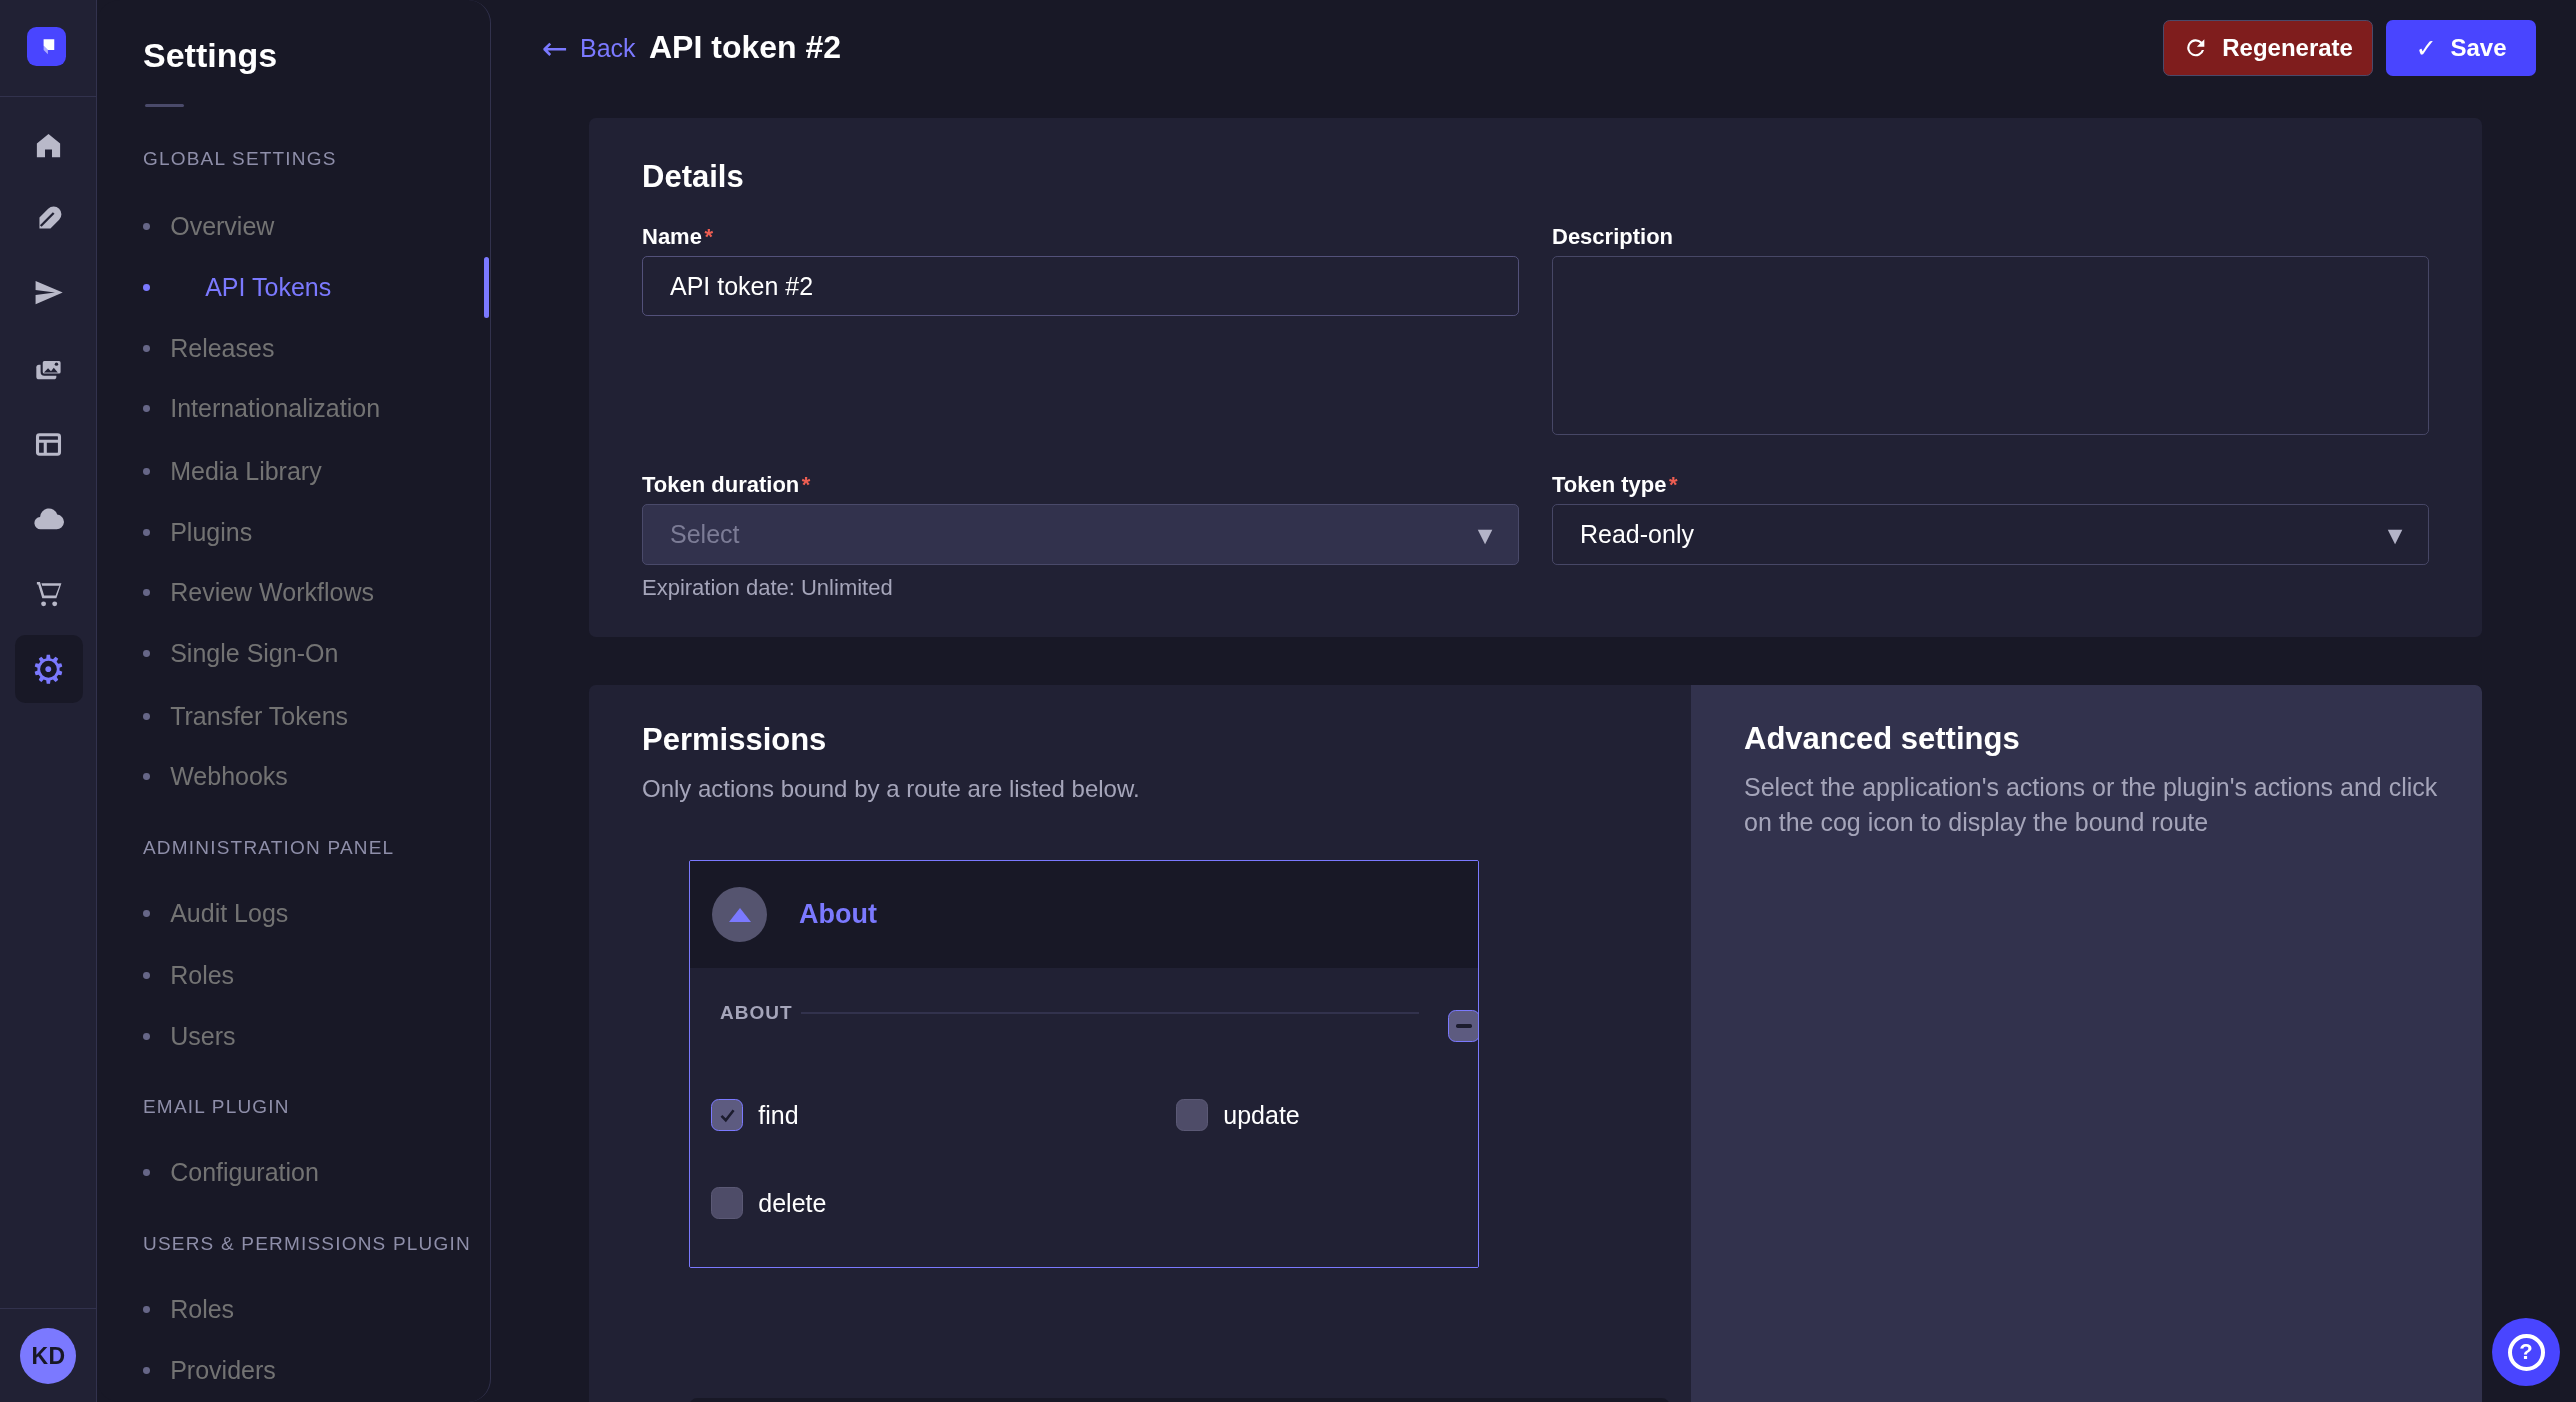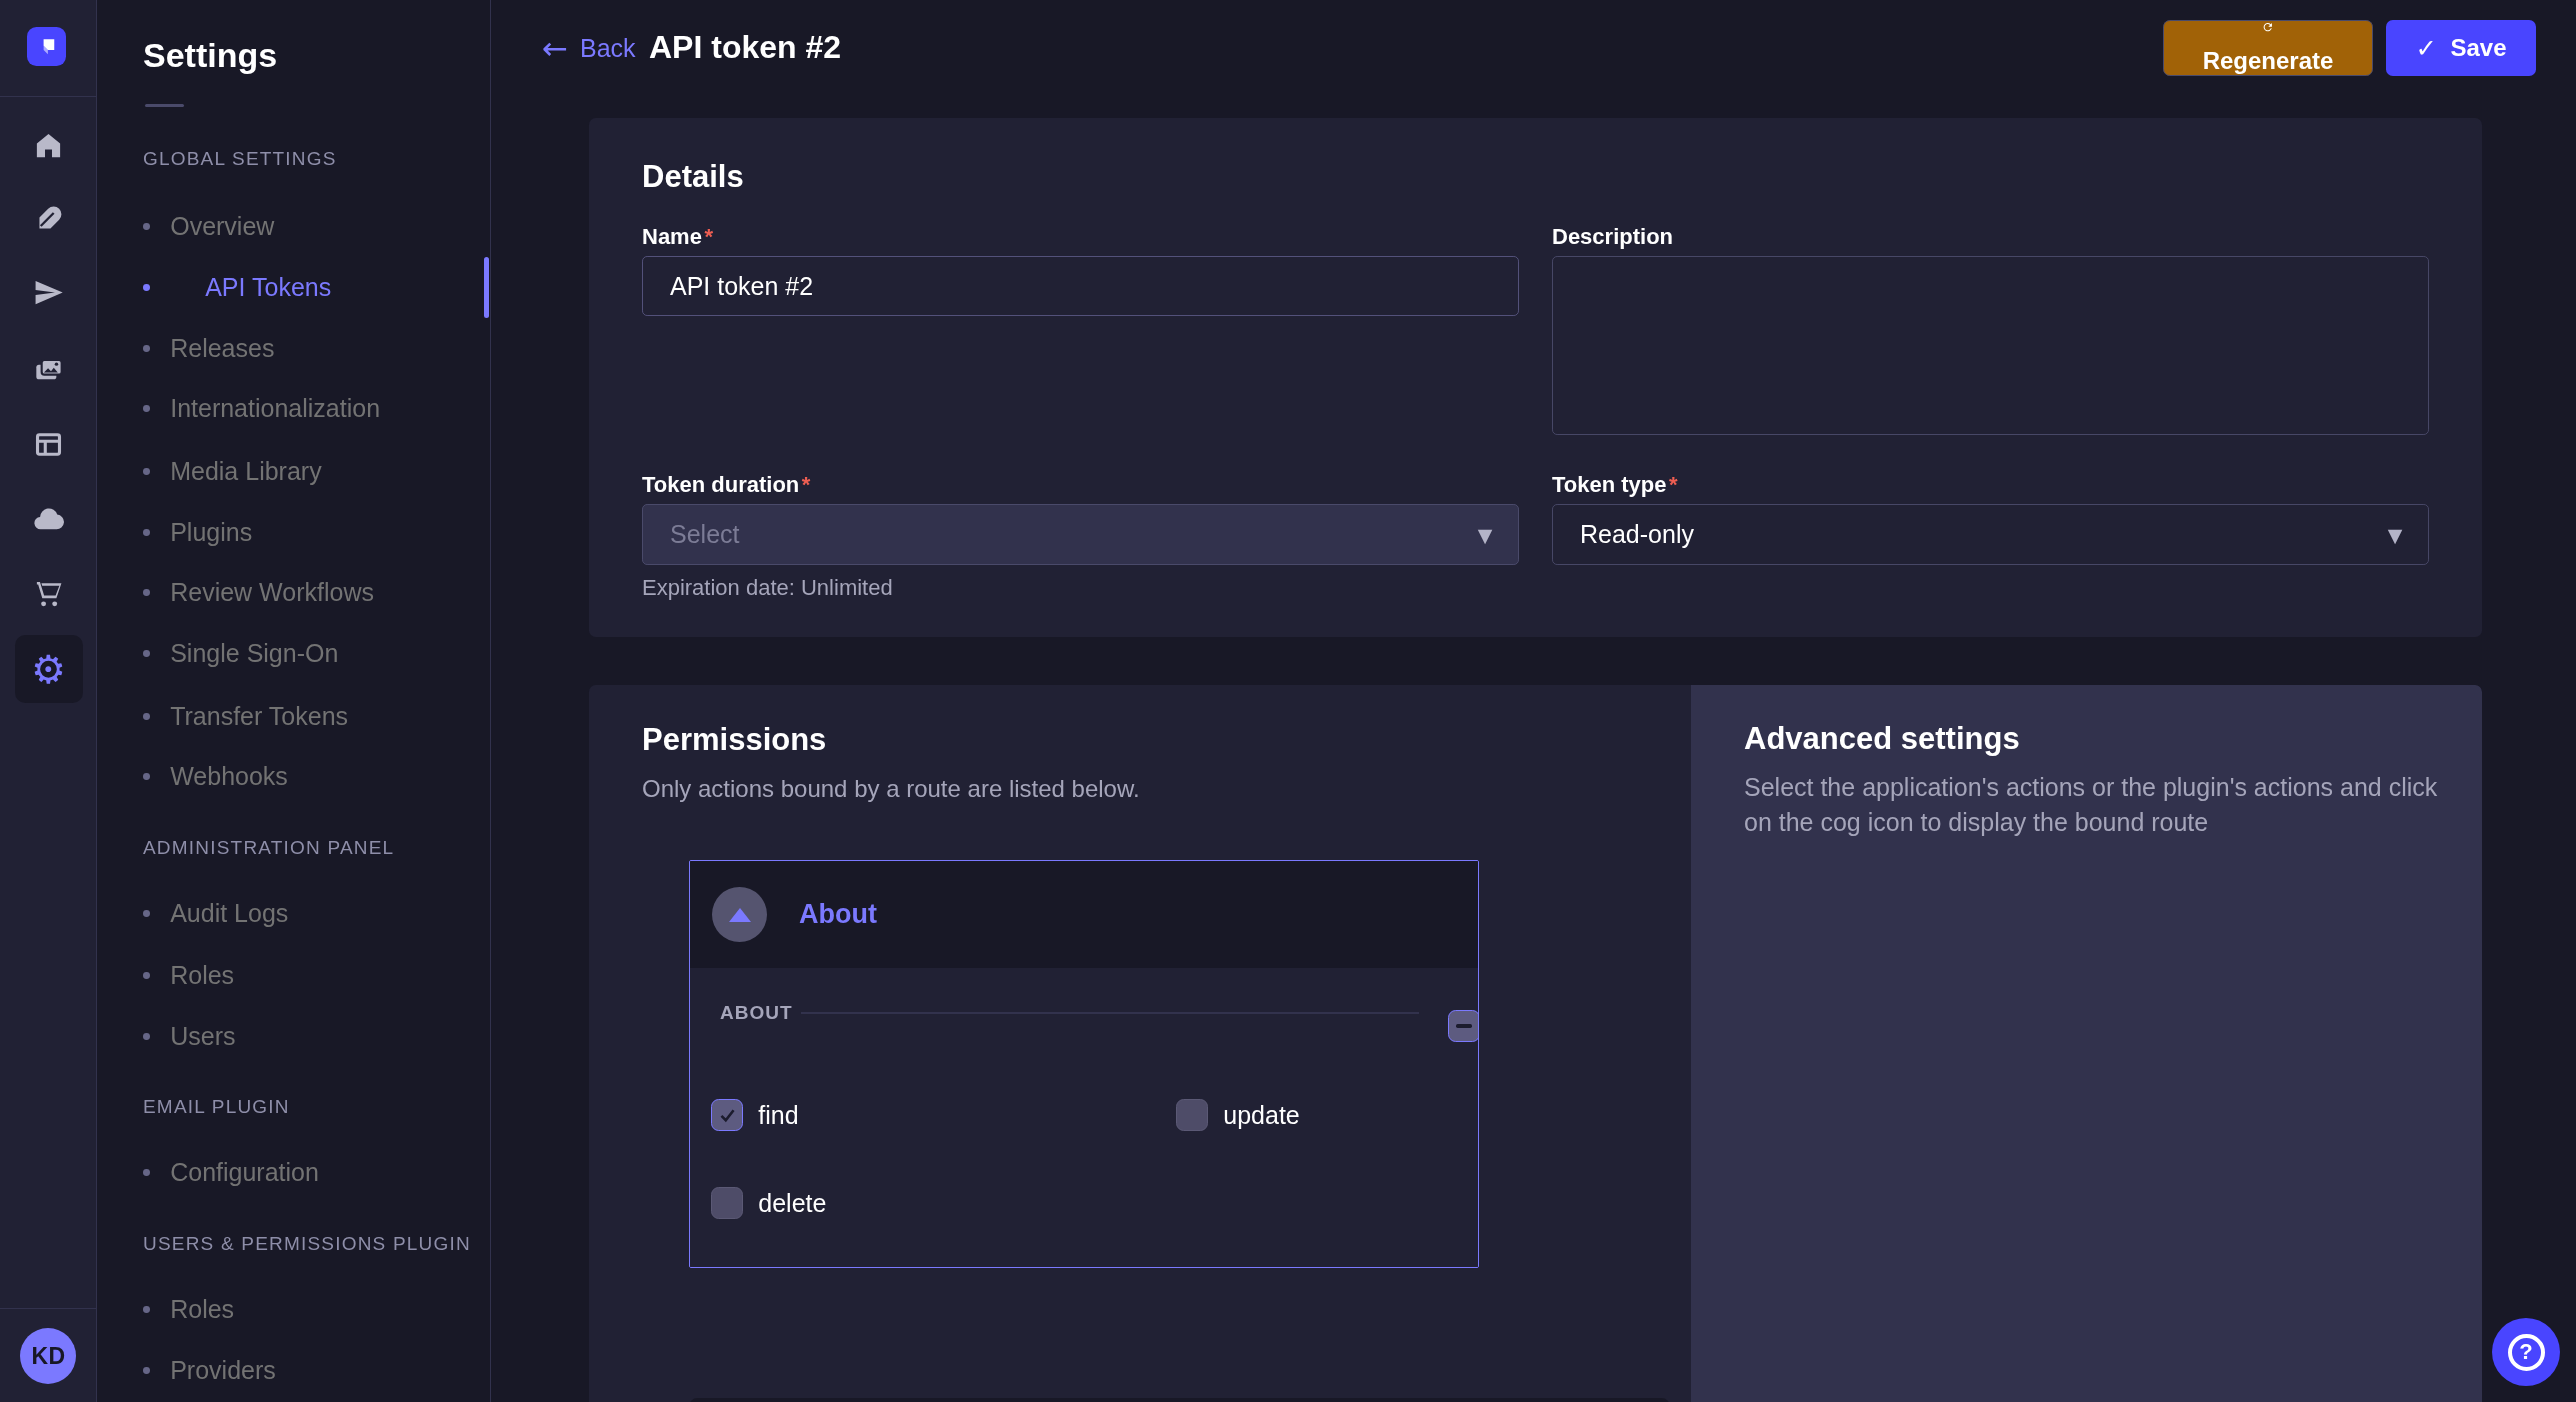--- a/index.html
+++ b/index.html
@@ -21,21 +21,21 @@
   .rail-btn.active { background:#181826; }
   .gear-glyph { font-size:39px; color:#7b79ff; line-height:1;
                 font-family:"DejaVu Sans", sans-serif; }
   .avatar { position:absolute; left:20.4px; top:1328px; width:56px; height:56px;
             border-radius:50%; background:#7b79ff; color:#181826; font-size:23px;
             font-weight:600; display:flex; align-items:center; justify-content:center;
             cursor:pointer; letter-spacing:0.4px; }
 
   
   .subnav { position:absolute; left:97px; top:0; width:394px; height:1402px;
-            background:#181826; border-right:1.7px solid #32324d; z-index:4; }
+            background:#181826; border-right:1.7px solid #32324d; z-index:4;border-radius:23px; }
   .subnav-title { position:absolute; left:46px; top:36px; font-size:34px; font-weight:700; color:#fff; }
   .subnav-title-divider { position:absolute; left:48px; top:104px; width:39px; height:2.6px;
             background:#4a4a6a; border-radius:1.7px; }
   .sec-label { position:absolute; left:46px; font-size:19px; font-weight:400; color:#8e8ea9;
                letter-spacing:1.2px; }
   .nav-item { position:absolute; left:46px; right:17px; height:37px; display:flex;
               align-items:center; gap:20.4px; cursor:pointer; }
   .nav-dot { width:6.8px; height:6.8px; border-radius:50%; background:#666687; flex:none; }
   .nav-item span.lbl { font-size:25px; color:#737373; }
   .nav-item.active .nav-dot { background:#7b79ff; }
@@ -45,21 +45,21 @@
 
   
   .hdr-back { position:absolute; left:542px; top:19px; height:58px; display:flex;
               align-items:center; gap:12px; cursor:pointer; color:#7b79ff; }
   .hdr-back .arrow { font-size:31px; line-height:1; font-family:"DejaVu Sans", sans-serif; }
   .hdr-back .bl { font-size:25px; }
   .page-title { position:absolute; left:649px; top:29px; font-size:32px; font-weight:700; color:#fff; }
   .btn { position:absolute; top:19.6px; height:56px; border-radius:6.8px; display:flex;
          align-items:center; justify-content:center; gap:13.6px; font-size:24px;
          font-weight:600; cursor:pointer; }
-  .btn-regenerate { left:2163px; width:210px; background:#a16207; border:0.9px solid #4a4a6a; color:#fff;flex-direction:column; }
+  .btn-regenerate { left:2163px; width:210px; background:#7f1d1d; border:0.9px solid #4a4a6a; color:#fff; }
   .btn-save { left:2386px; width:150px; background:#4945ff; color:#fff; }
   .btn-save .chk { font-size:25.6px; font-family:"DejaVu Sans", sans-serif; }
 
   
   .card { position:absolute; left:589px; width:1893px; background:#212134; border-radius:6.8px; }
   .card-details { top:118px; height:519px; }
   .card-perms { top:685px; height:767px; overflow:hidden; }
   .card-h { font-size:31px; font-weight:600; color:#fff; }
 
   .fld-label { position:absolute; font-size:22px; font-weight:600; color:#fff; }

